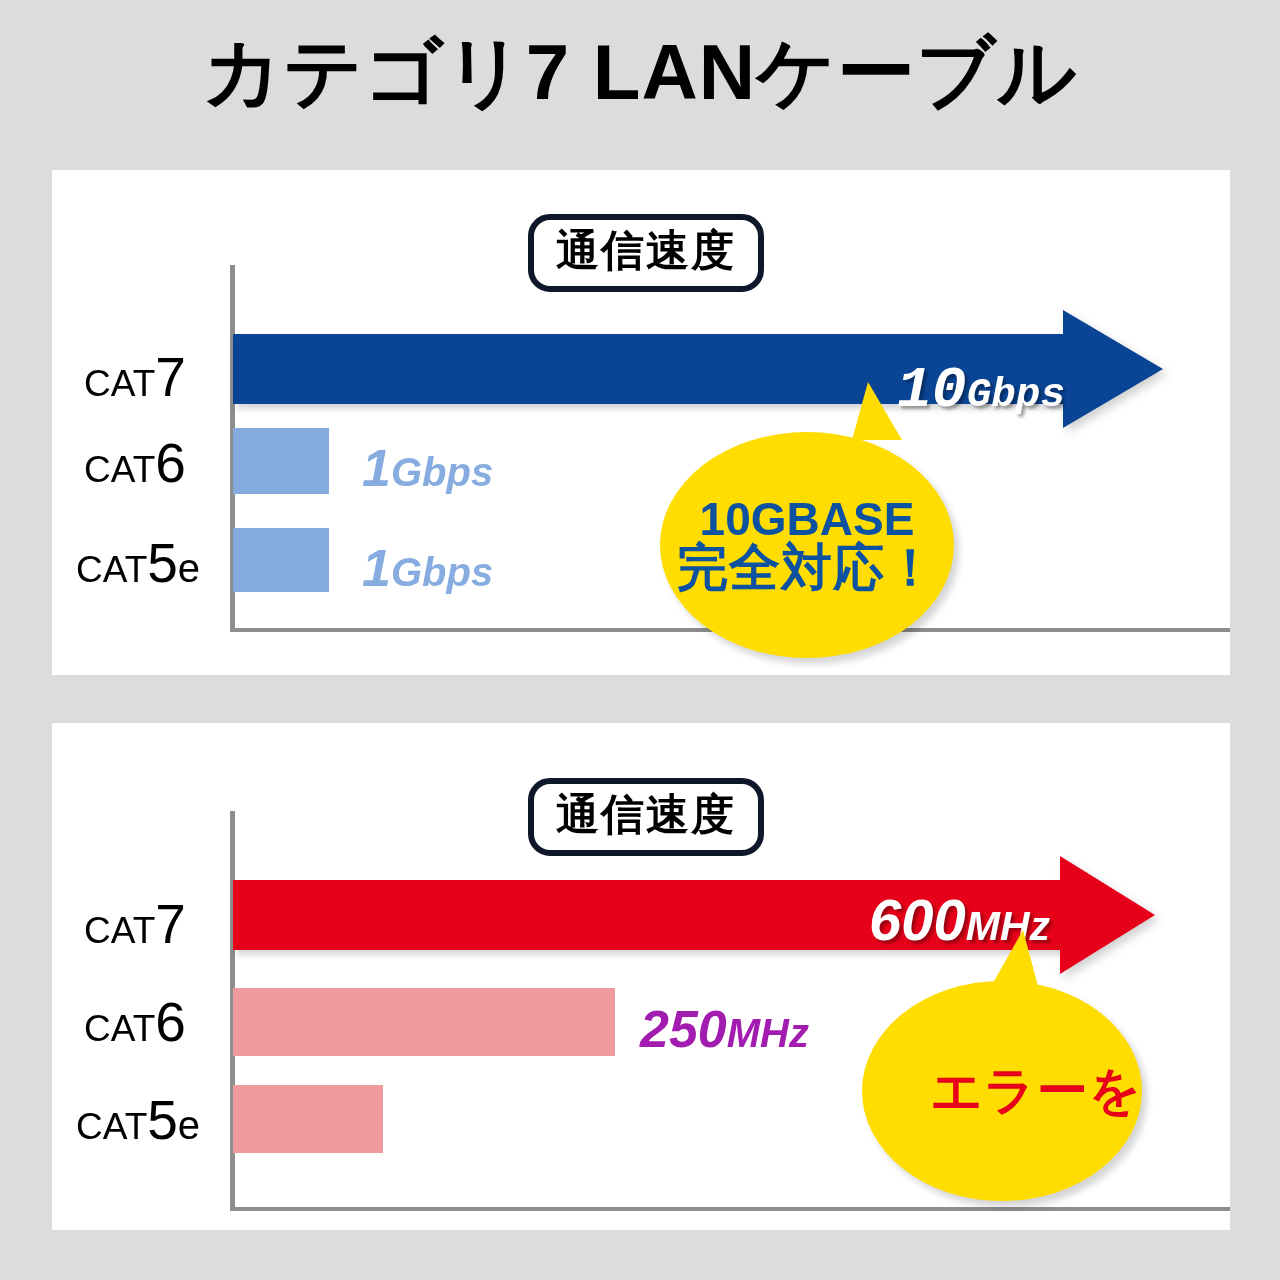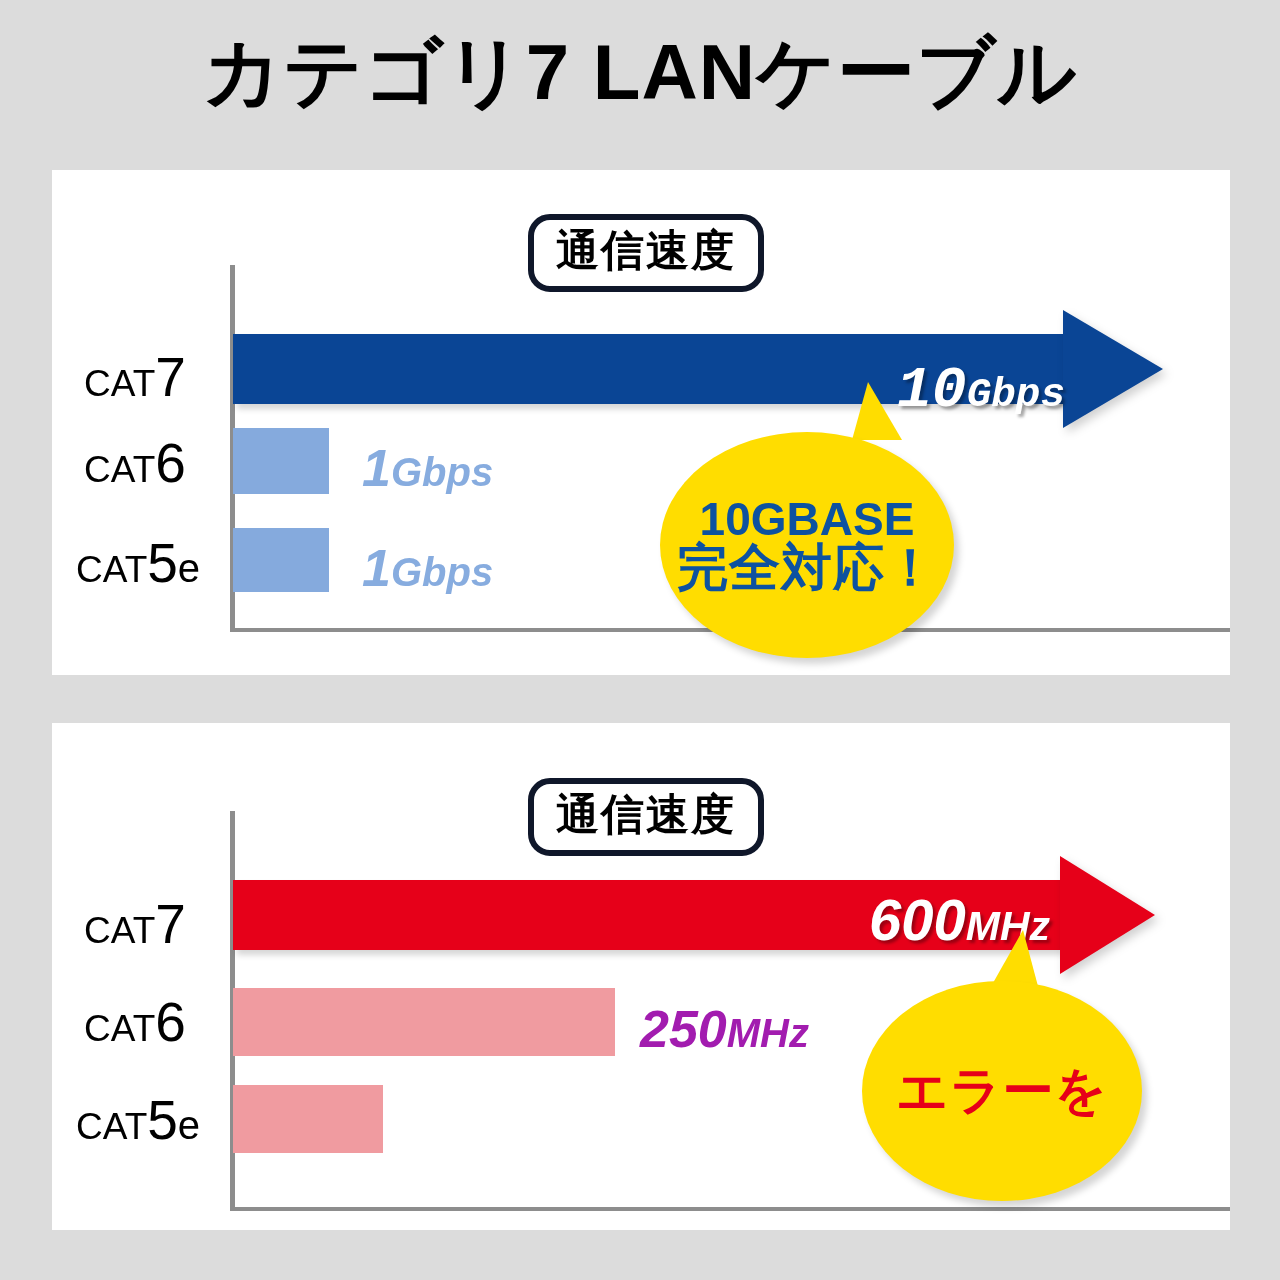--- a/index.html
+++ b/index.html
@@ -219,20 +219,20 @@
       <span class="sm">CAT</span><span class="lg">7</span>
     </div>
     <div class="cat-label" style="left:32px; top:272px;">
       <span class="sm">CAT</span><span class="lg">6</span>
     </div>
     <div class="cat-label" style="left:24px; top:370px;">
       <span class="sm">CAT</span><span class="lg">5</span><span class="md">e</span>
     </div>
 
     <div class="bubble-tail" style="left:937px; top:207px; border-width:0 16px 60px 34px;"></div>
-    <div class="bubble bubble-red" style="left:810px; top:258px; width:280px; height:220px;">
+    <div class="bubble bubble-red" style="left:810px; top:258px; width:280px; height:220px;align-items:flex-end;">
       <div class="bubble-line jp-red">エラーを</div>
     </div>
 
   </div>
 </div>
 
 <div class="pill" id="pill-bandwidth">通信速度</div>
 
 </body></html>

